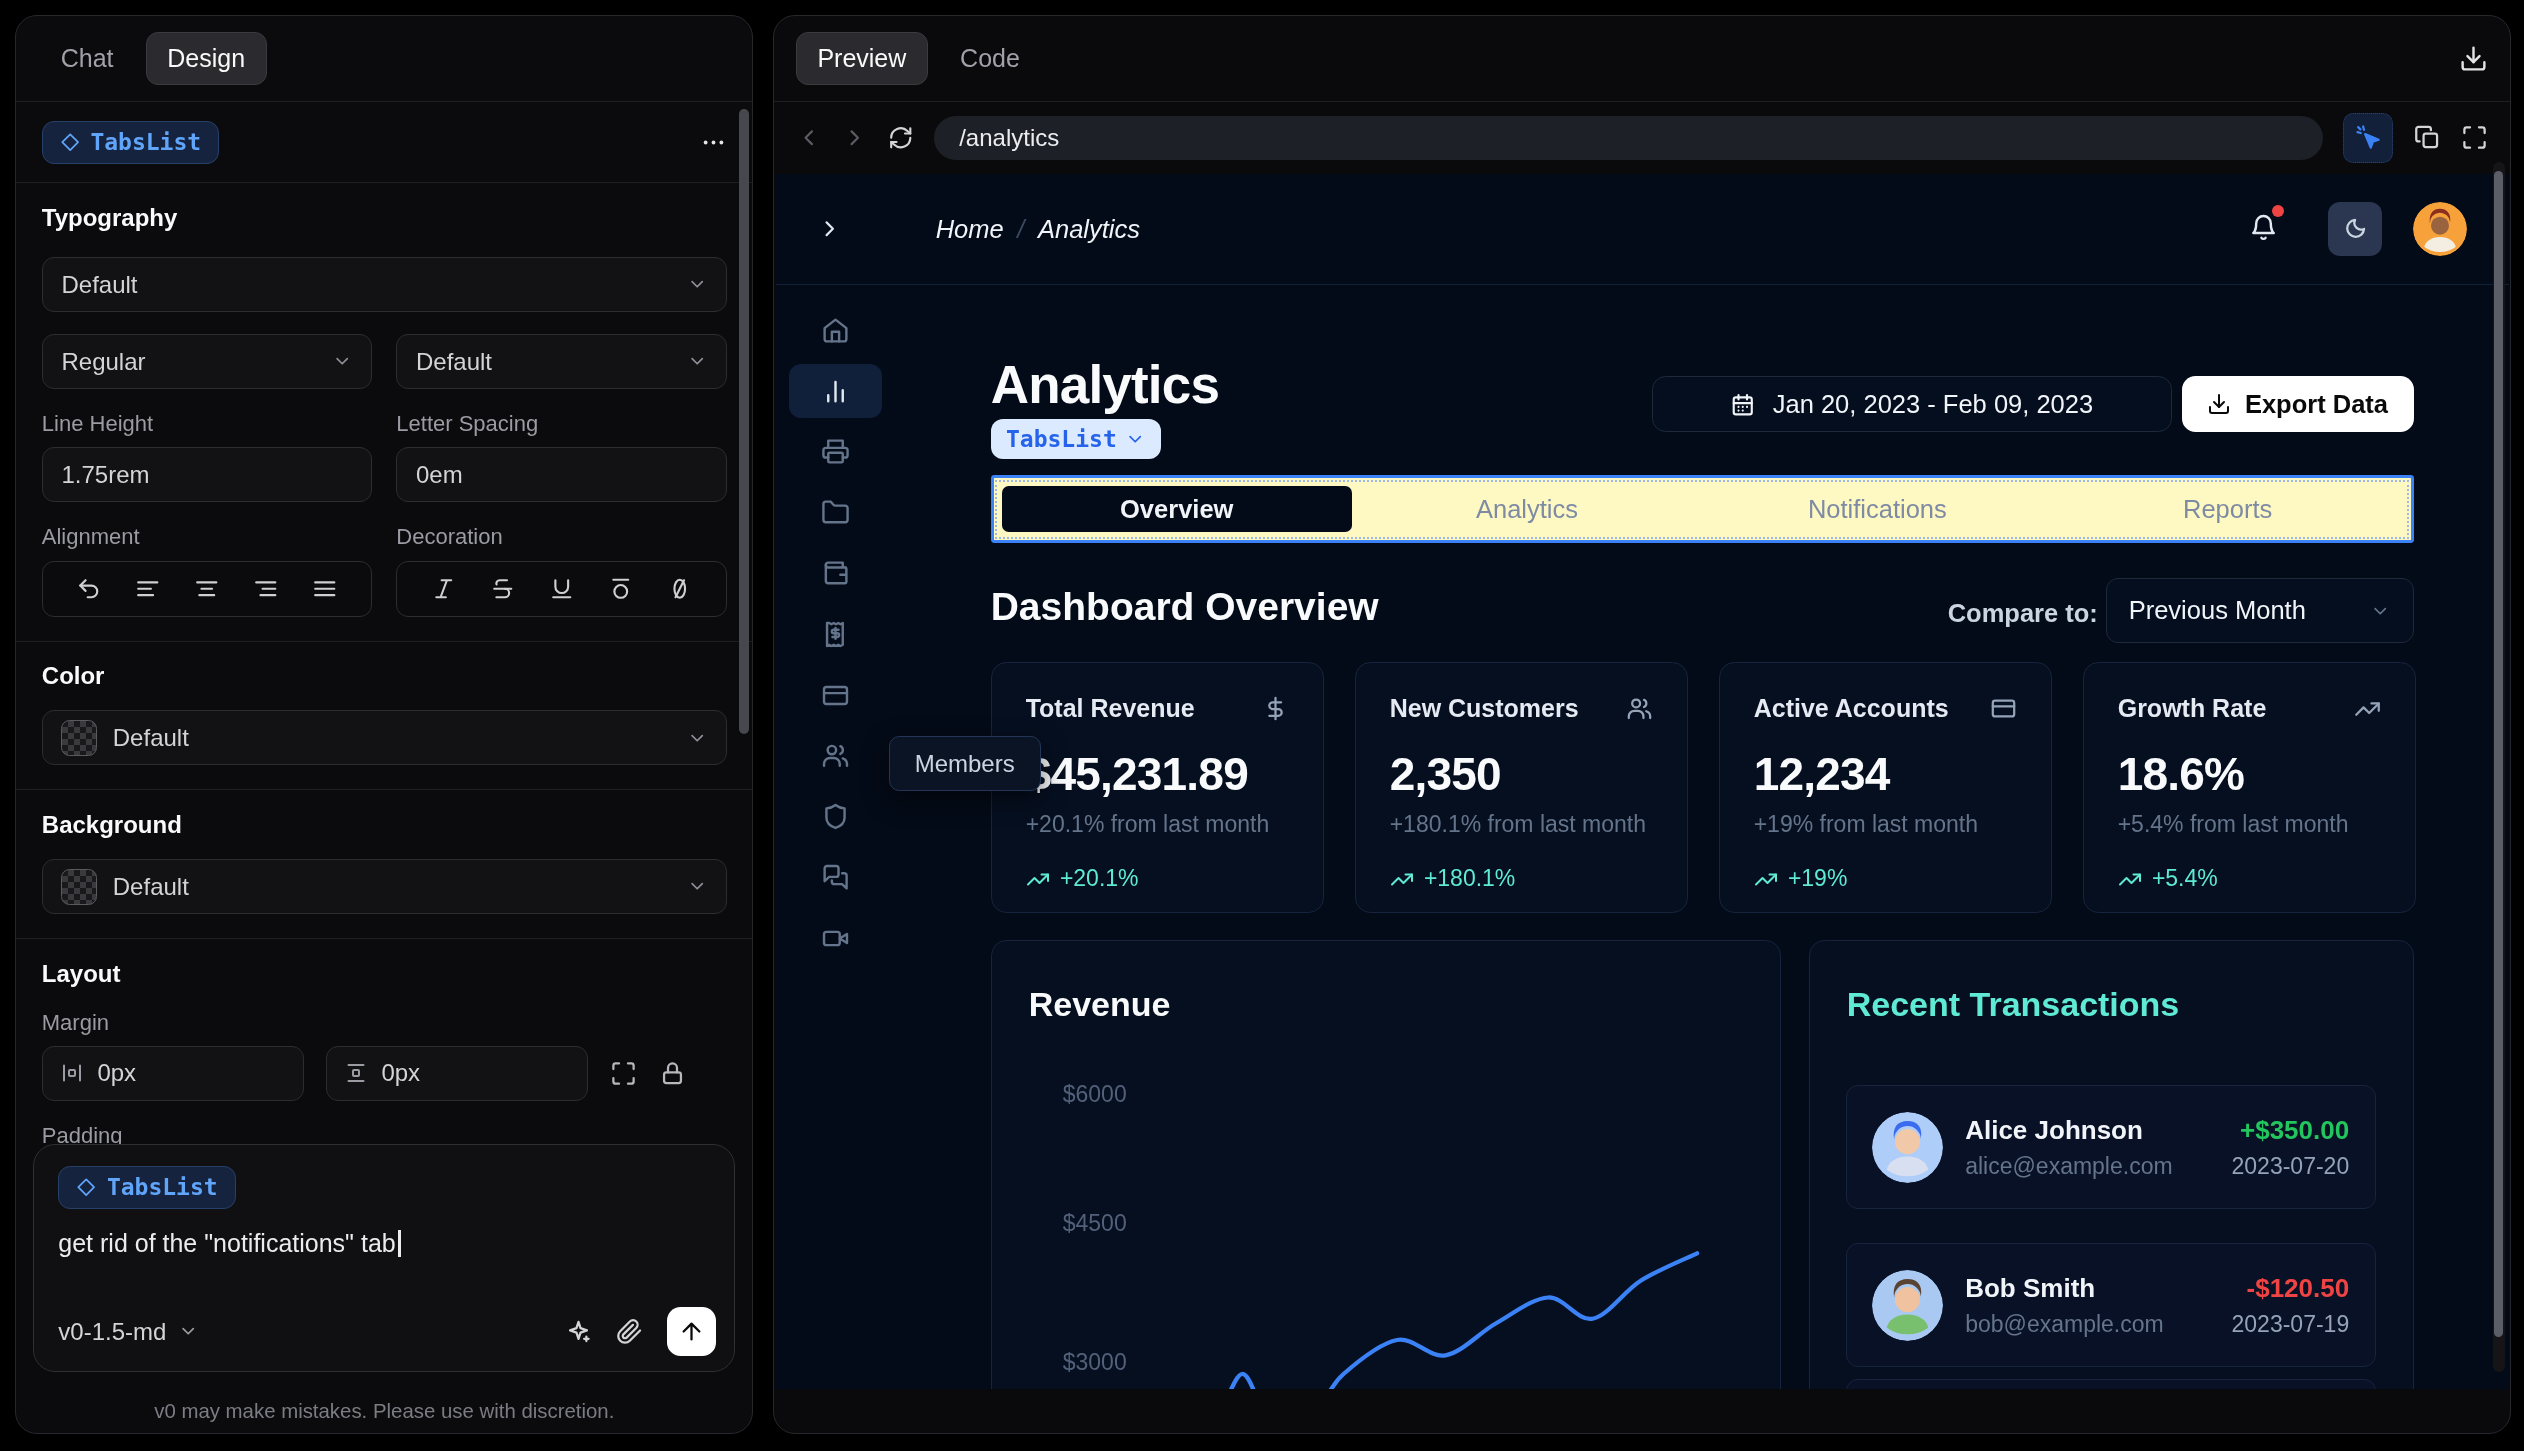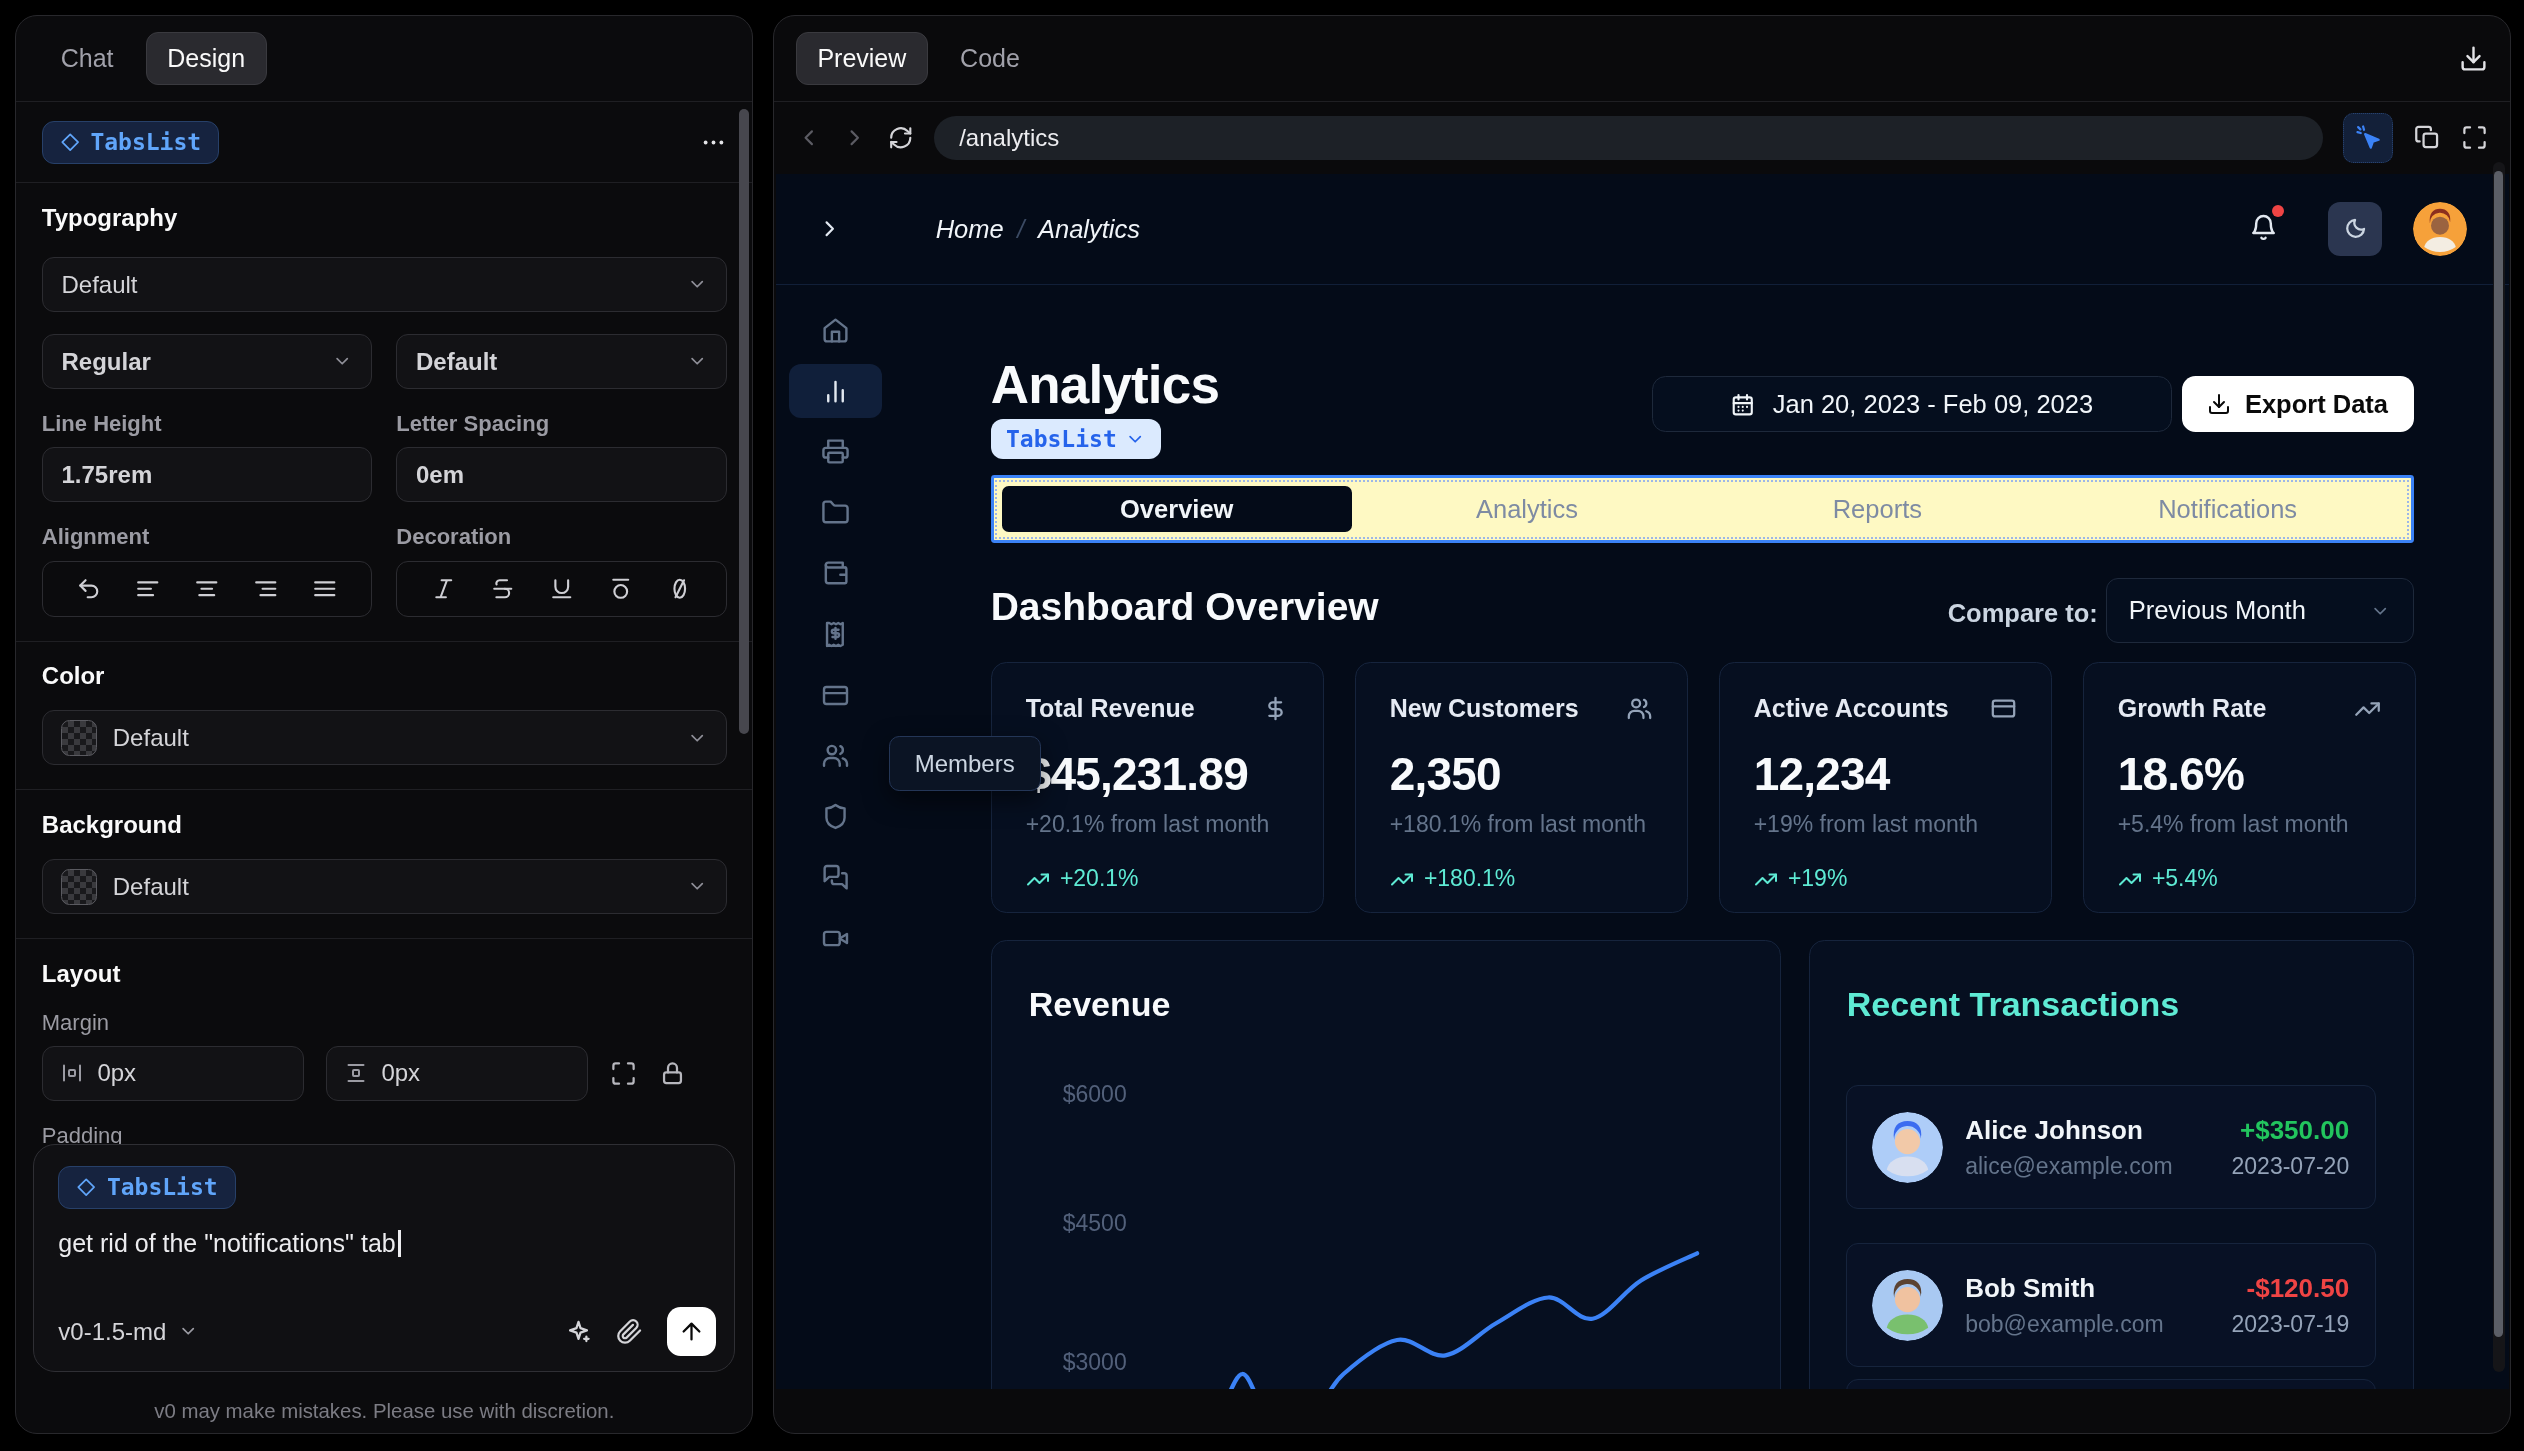--- a/index.html
+++ b/index.html
@@ -20,21 +20,21 @@
   .lp-elembar{display:flex;align-items:center;justify-content:space-between;height:80px;padding:0 25.5px;border-bottom:1.7px solid #1f1f23;}
   .chip-tabslist{display:inline-flex;align-items:center;gap:10.2px;background:#16233f;border:1.7px solid #274069;
       border-radius:12px;padding:7.6px 17px;color:#60a5fa;font-size:23px;font-weight:700;}
   .chip-tabslist .ic24{color:#60a5fa;}
   .ell{color:#e4e4e7;}
   .sec{padding:20.4px 25.5px 24px;border-bottom:1.7px solid #1f1f23;}
   .sec-title{font-size:24px;font-weight:700;color:#fafafa;}
   .select,.tinput{height:53px;border:1.7px solid #2c2c31;background:#121215;border-radius:12px;
       display:flex;align-items:center;justify-content:space-between;padding:0 18.7px;color:#d4d4d8;font-size:24px;}
   .select .ic24{color:#8f8f98;}
-  .row2{display:flex;gap:24px;font-weight:bold;}
+  .row2{display:flex;gap:24px;}
   .row2>*{flex:1;min-width:0;}
   .lbl{font-size:22px;color:#9b9ba3;margin:22px 0 10.2px;}
   .iconbox{height:54px;border:1.7px solid #2c2c31;border-radius:12px;display:flex;align-items:center;
       justify-content:space-evenly;color:#cfcfd4;}
   .swatch{width:34px;height:34px;border-radius:8.5px;border:1.7px solid #5a5a60;margin-right:15.3px;
       background:repeating-conic-gradient(#3a3a3e 0 25%,#19191c 0 50%) 0 0/12px 12px;}
   .selval{display:flex;align-items:center;flex:1;}
   .lay-row{display:flex;align-items:center;gap:22px;margin-top:10.2px;}
   .lay-input{width:226px;height:53px;border:1.7px solid #2c2c31;background:#121215;border-radius:12px;
       display:flex;align-items:center;gap:13.6px;padding:0 17px;color:#d4d4d8;font-size:24px;}
@@ -648,22 +648,22 @@
             </svg>
           </i>
         <span>Export Data</span>
       </div>
 
       <div class="tabs-sel">
         <div class="tabs-dotted">
 
         <div class="app-tab active">Overview</div>
             <div class="app-tab">Analytics</div>
+            <div class="app-tab">Notifications</div>
             <div class="app-tab">Reports</div>
-            <div class="app-tab">Notifications</div>
           </div>
       </div>
 
       <div class="section-title">Dashboard Overview</div>
       <div class="compare-lbl">Compare to:</div>
       <div class="compare-dd">
         <span>Previous Month</span>
         <i class="ic24" data-icon="chevron-down">
             <svg viewBox="0 0 24 24" fill="none" stroke="currentColor" stroke-width="2" stroke-linecap="round" stroke-linejoin="round">
               <path d="m6 9 6 6 6-6"></path>

